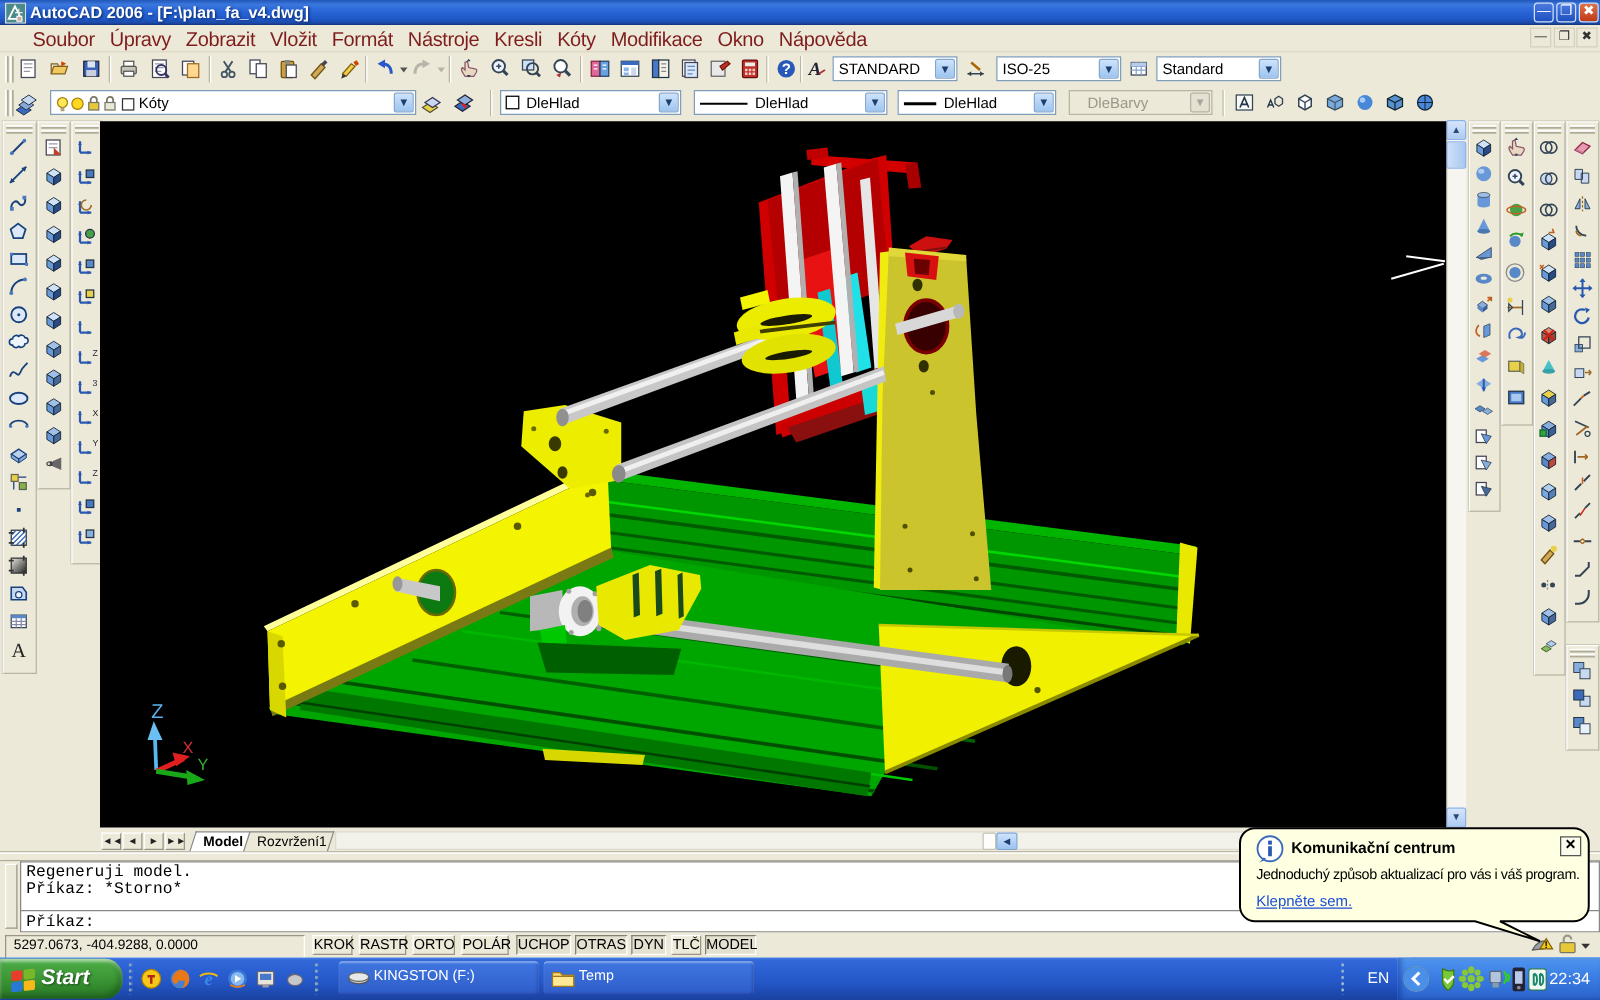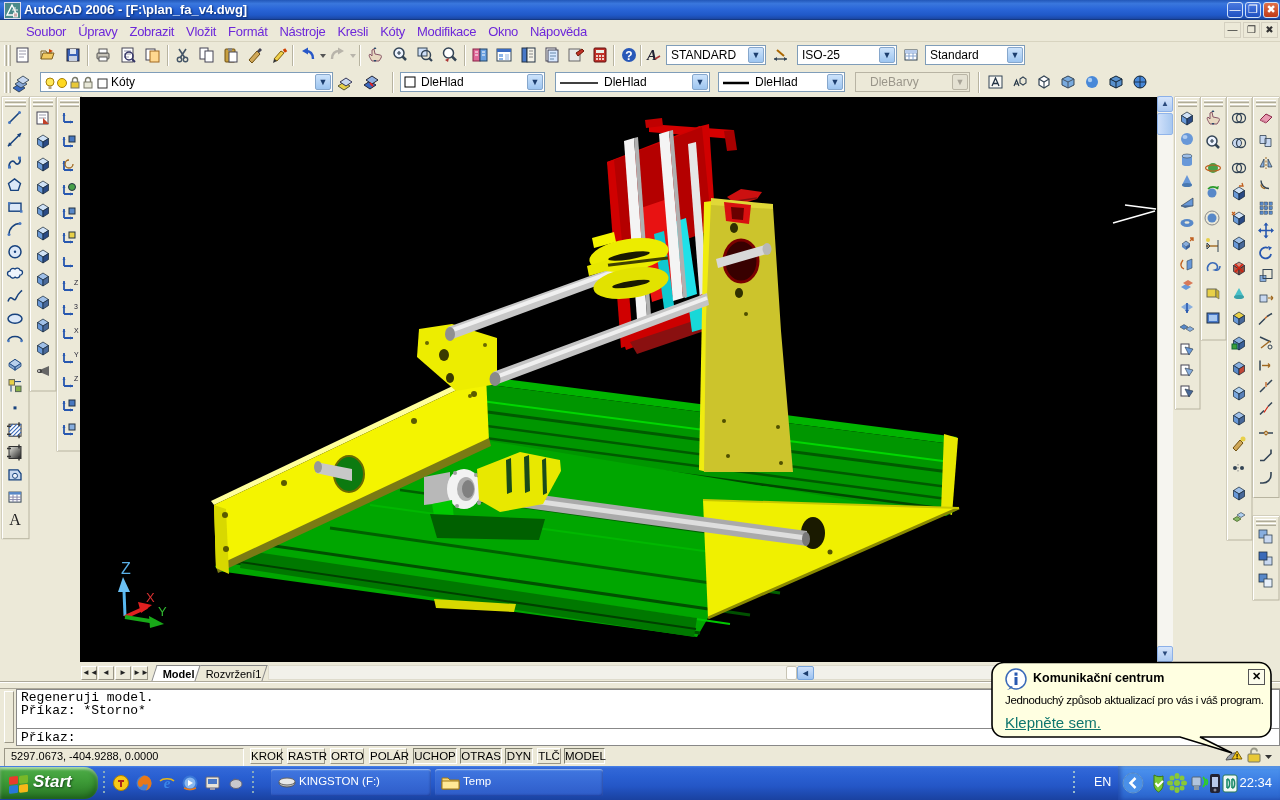--- a/index.html
+++ b/index.html
@@ -7,21 +7,21 @@
 
 #titlebar{position:absolute;left:0;top:0;width:1280px;height:20px;
  background:linear-gradient(180deg,#2257b8 0%,#3a77dd 18%,#2a66d8 45%,#2059c8 75%,#1c4aaa 92%,#123272 100%);}
 #titletext{position:absolute;left:24px;top:2px;color:#fff;font-weight:bold;font-size:13px;letter-spacing:0px;text-shadow:1px 1px 2px #0a2a6a;}
 .wbtn{position:absolute;top:2px;width:16px;height:16px;border-radius:3px;border:1px solid #cfe0f8;color:#fff;font-size:11px;line-height:13px;text-align:center}
 #b-min{left:1227px;background:linear-gradient(180deg,#4a7ae0,#2050c0)}
 #b-max{left:1245px;background:linear-gradient(180deg,#4a7ae0,#2050c0)}
 #b-cls{left:1263px;background:linear-gradient(180deg,#e0714a,#c03a18)}
 
 #menubar{position:absolute;left:0;top:20px;width:1280px;height:22px;background:#ece9d8;border-bottom:1px solid #d8d4c0}
-.mi{display:inline-block;font-size:13px;color:#6d28d9;padding:4px 6px 0 6px;letter-spacing:-0.3px}
+.mi{display:inline-block;font-size:16px;color:#7f1d1d;padding:4px 6px 0 6px;letter-spacing:-0.3px}
 .cbtn{position:absolute;top:2px;width:17px;height:16px;background:#ece9d8;border:1px solid #d4d0c0;color:#333;font-size:10px;line-height:14px;text-align:center}
 
 #tb1{position:absolute;left:0;top:42px;width:1280px;height:27px;background:#ece9d8}
 #tb2{position:absolute;left:0;top:69px;width:1280px;height:27px;background:#ece9d8}
 .ddl{position:absolute;height:20px;background:#fff;border:1px solid #7f9db9;font-size:12px;color:#000}
 .ddl .tx{position:absolute;left:4px;top:2px;white-space:nowrap}
 .ddl .ar{position:absolute;right:1px;top:1px;width:16px;height:16px;background:linear-gradient(180deg,#cde3fb,#9dc5f0);border:1px solid #86a7cc;border-radius:2px;color:#1c3e6e;font-size:9px;text-align:center;line-height:15px}
 .ddl.dis{background:#ece9d8;border-color:#b8b4a4;color:#9a968a}
 .ddl.dis .ar{background:#e4e1d2;border-color:#b8b4a4;color:#a8a498}
 
@@ -58,21 +58,21 @@
  box-shadow:inset 0 1px 1px rgba(255,255,255,.4), inset -1px -1px 2px rgba(0,0,60,.3)}
 .tskbtn .ttx{position:absolute;left:28px;top:6px;white-space:nowrap;overflow:hidden}
 #tray{position:absolute;right:0;top:0;width:150px;height:34px;
  background:linear-gradient(180deg,#5a9ef0 0%,#3e86ea 8%,#3578e4 35%,#2c6ad8 70%,#2258be 100%);
  border-left:1px solid #1e4eb0;box-shadow:inset 2px 0 3px rgba(0,0,80,.25)}
 #clock{position:absolute;right:8px;top:9px;color:#fff;font-size:13px}
 
 #balloon{position:absolute;left:990px;top:661px;width:290px;height:100px}
 #balloon .bt{position:absolute;left:43px;top:10px;font-weight:bold;font-size:12.5px;color:#000}
 #balloon .bb{position:absolute;left:15px;top:33px;font-size:11.5px;color:#000;white-space:nowrap;letter-spacing:-0.35px}
-#balloon .bl{position:absolute;left:15px;top:53px;font-size:15px;color:#0f766e;text-decoration:underline}
+#balloon .bl{position:absolute;left:15px;top:53px;font-size:12px;color:#1d4ed8;text-decoration:underline}
 #balloon .bx{position:absolute;left:258px;top:8px;width:17px;height:16px;border:1.5px solid #555;background:#fbfbeb;font-size:11px;font-weight:bold;text-align:center;line-height:13px}
 .tskbtn.dark{background:linear-gradient(180deg,#2a58c0 0%,#2450b4 40%,#1e46a4 100%);box-shadow:inset 0 1px 3px rgba(0,0,40,.5)}
 </style></head>
 <body>
 <div id="page">
   <div id="titlebar">
 
 <svg class="abs" style="left:4px;top:2px" width="17" height="17">
  <rect x="0.5" y="0.5" width="16" height="16" fill="#4a8a8a" stroke="#dde"></rect>
  <path d="M3 13L8 3l5 10z" fill="none" stroke="#fff" stroke-width="1.4"></path>

